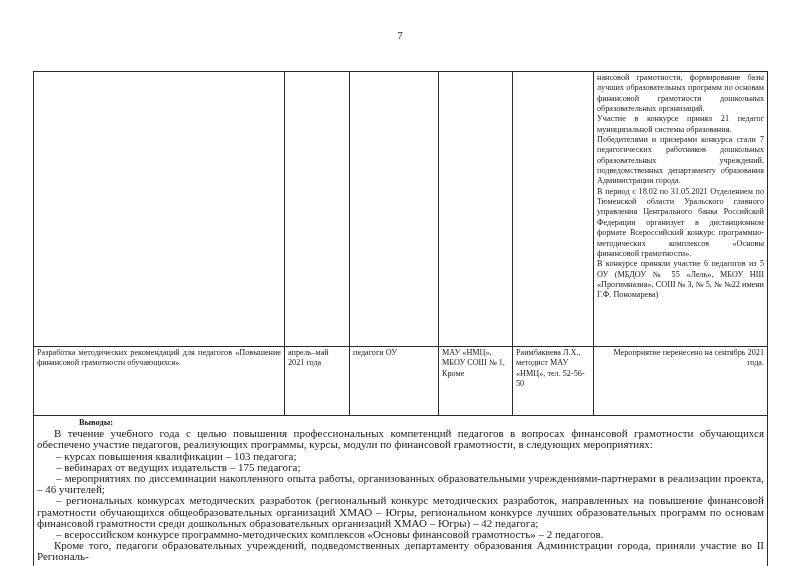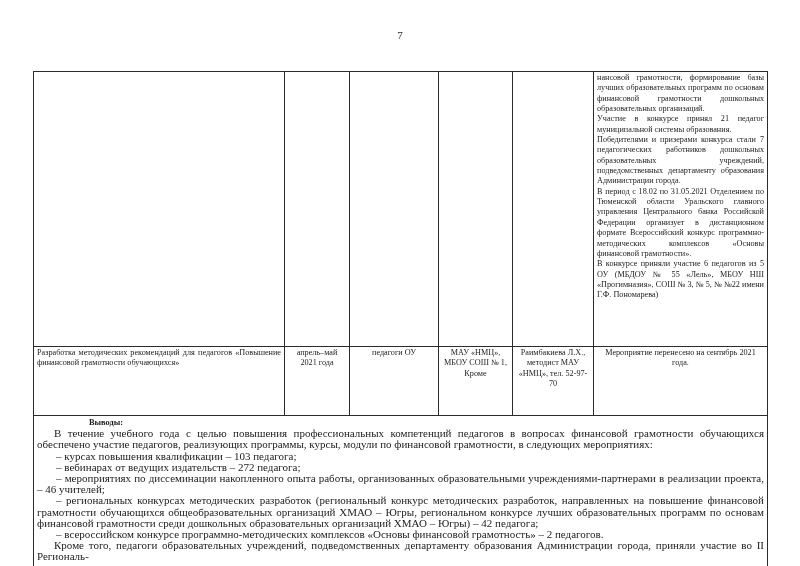--- a/index.html
+++ b/index.html
@@ -53,37 +53,37 @@
   col.c4 { width: 74px; }
   col.c5 { width: 81px; }
   col.c6 { width: 174px; }
 
   .cell-just {
     text-align: justify;
     text-align-last: left;
     hyphens: manual;
   }
   .cell-center {
-    text-align: center;
+    text-align: left;
   }
   .cell-left {
-    text-align: center;
+    text-align: right;
   }
   .row-tall td { height: 272px; }
   .row-mid td { height: 66px; }
 
   .concl-cell {
     padding: 2px 3px 2px 4px;
     height: 164px;
   }
   .concl-title {
     font-weight: bold;
     font-size: 8.4px;
     line-height: 11.2px;
-    margin: 0 0 0 10px;
+    margin: 0 0 0 0;
     padding-left: 42px;
   }
   .concl-p {
     margin: 0;
     font-size: 11px;
     line-height: 11.2px;
     text-align: justify;
     text-align-last: left;
   }
   .indent {
@@ -125,29 +125,29 @@
           <div>Победителями и призерами конкурса стали 7 педагогических работников дошкольных образовательных учреждений, подведомственных департаменту образования Администрации города.</div>
           <div>В период с 18.02 по 31.05.2021 Отделением по Тюменской области Уральского главного управления Центрального банка Российской Федерации организует в дистанционном формате Всероссийский конкурс программно-методических комплексов «Основы финансовой грамотности».</div>
           <div>В конкурсе приняли участие 6 педагогов из 5 ОУ (МБДОУ № 55 «Лель», МБОУ НШ «Прогимназия», СОШ № 3, № 5, № №22 имени Г.Ф. Пономарева)</div>
         </td>
       </tr>
       <tr class="row-mid">
         <td class="cell-just">Разработка методических рекомендаций для педагогов  «Повышение финансовой грамотности обучающихся»</td>
         <td class="cell-center">апрель–май 2021 года</td>
         <td class="cell-center">педагоги ОУ</td>
         <td class="cell-center">МАУ «НМЦ», МБОУ СОШ № 1, Кроме</td>
-        <td class="cell-center">Раимбакиева Л.Х., методист МАУ «НМЦ», тел. 52-97-70</td>
+        <td class="cell-center">Раимбакиева Л.Х., методист МАУ «НМЦ», тел. 52-56-50</td>
         <td class="cell-left">Мероприятие перенесено на сентябрь 2021 года.</td>
       </tr>
       <tr>
         <td colspan="6" class="concl-cell">
           <div class="concl-title">Выводы:</div>
           <p class="concl-p indent">В течение учебного года с целью  повышения профессиональных компетенций педагогов в вопросах финансовой грамотности обучающихся обеспечено участие  педагогов, реализующих программы, курсы, модули по финансовой грамотности, в следующих мероприятиях:</p>
           <p class="concl-p indent-dash nowrap-last">– курсах повышения квалификации – 103 педагога;</p>
-          <p class="concl-p indent-dash nowrap-last">– вебинарах от ведущих издательств – 272 педагога;</p>
+          <p class="concl-p indent-dash nowrap-last">– вебинарах от ведущих издательств – 175 педагога;</p>
           <p class="concl-p indent-dash">– мероприятиях по диссеминации накопленного опыта работы, организованных образовательными учреждениями-партнерами в реализации проекта, – 46 учителей;</p>
           <p class="concl-p indent-dash">– региональных конкурсах методических разработок (региональный конкурс методических разработок, направленных на повышение финансовой грамотности обучающихся общеобразовательных организаций ХМАО – Югры, региональном конкурсе лучших образовательных программ по основам финансовой грамотности среди дошкольных образовательных организаций  ХМАО – Югры) – 42 педагога;</p>
           <p class="concl-p indent-dash nowrap-last">– всероссийском конкурсе программно-методических комплексов «Основы финансовой грамотность» – 2 педагогов.</p>
           <p class="concl-p indent">Кроме того, педагоги образовательных учреждений, подведомственных департаменту образования Администрации города, приняли участие во II Региональ-</p>
         </td>
       </tr>
     </tbody>
   </table>
 
 </div>

